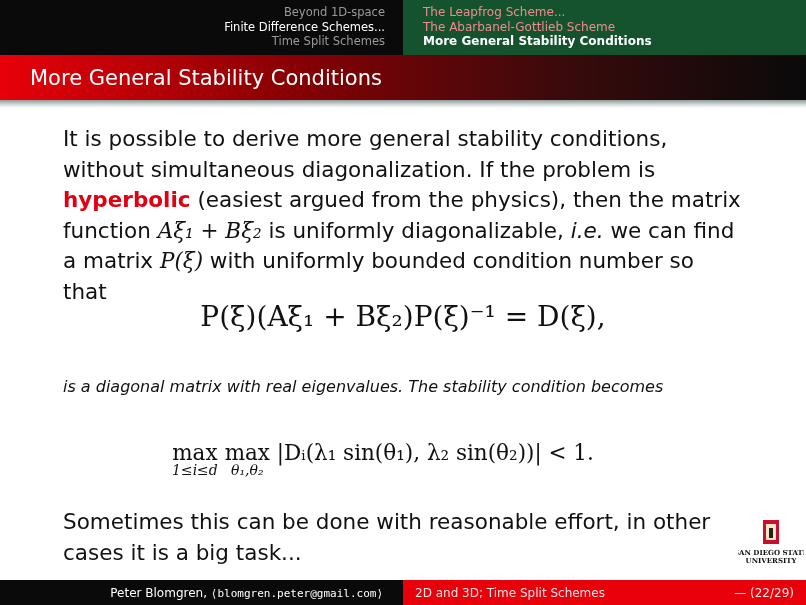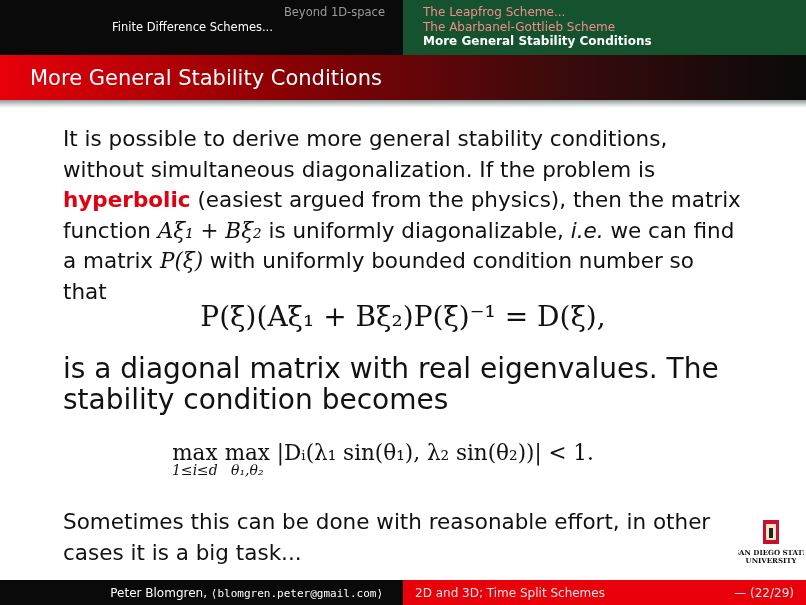--- a/index.html
+++ b/index.html
@@ -4,53 +4,54 @@
 <style>
   html, body { margin:0; padding:0; }
   body { width:806px; height:605px; position:relative; overflow:hidden; background:#fff;
          font-family:"DejaVu Sans", sans-serif; color:#111; }
   .headline { position:absolute; left:0; top:0; width:806px; height:69px; display:flex; }
   .hl-left { width:403px; height:55px; background:#0a0a0a; text-align:right; box-sizing:border-box;
              padding:5px 18px 0 0; font-size:11.5px; line-height:14.5px; }
   .hl-right { width:403px; height:55px; background:#14532d; box-sizing:border-box;
               padding:5px 0 0 20px; font-size:12px; line-height:14.5px; }
   .hl-left .item { color:#9a9a9a; }
-  .hl-left .item.active { color:#ffffff;text-align:center; }
+  .hl-left .item.active { color:#ffffff; }
   .hl-right .item { color:#f38a90; }
   .hl-right .item.active { color:#ffffff; font-weight:bold; }
   .frametitle { position:absolute; left:0; top:55px; width:806px; height:45px;
                 background:linear-gradient(90deg,#e8000a 0%, #8a0004 35%, #3a0a0c 70%, #0a0a0a 100%); }
   .frametitle span { position:absolute; left:30px; top:11px; font-size:21px; color:#fff; }
   .shadow { position:absolute; left:0; top:100px; width:806px; height:8px;
             background:linear-gradient(180deg,#8e9a98 0%, #d8dfde 60%, #ffffff 100%); }
   .body-text { position:absolute; left:63px; top:124px; width:680px; font-size:21.5px; line-height:30.5px; }
   .alert { color:#e00010; font-weight:bold; }
   .math { font-family:"DejaVu Serif", serif; }
   .mi { font-style:italic; }
   .eq1 { position:absolute; left:0; width:806px; top:300px; text-align:center; font-size:28px; }
-  .para2 { position:absolute; left:63px; top:354px; width:680px; font-size:28px; line-height:30.5px; }
+  .para2 { position:absolute; left:63px; top:372px; width:680px; font-size:16px; line-height:30.5px;font-style:italic; }
   .eq2 { position:absolute; left:172px; top:440px; font-size:21.5px; white-space:nowrap; }
   .op { display:inline-block; text-align:center; vertical-align:top; position:relative; }
   .op .sub { display:block; font-size:14px; line-height:14px; margin-top:-2px; }
   .para3 { position:absolute; left:63px; top:507px; width:680px; font-size:21.5px; line-height:30.5px; }
   .logo { position:absolute; left:738px; top:518px; width:66px; height:52px; }
   .footer { position:absolute; left:0; top:580px; width:806px; height:25px; display:flex; font-size:12px;justify-content:space-between; }
   .ft-left { width:403px; background:#0a0a0a; color:#fff; text-align:right; box-sizing:border-box;
              padding:6px 20px 0 0; }
   .ft-left .mono { font-family:"DejaVu Sans Mono", monospace; font-size:11px; }
   .ft-right { width:403px; background:#e8000a; color:#e5e5e5; box-sizing:border-box; padding:6px 12px 0 12px;
               display:flex; justify-content:space-between; }
 </style>
 </head>
 <body>
 
 <div class="headline">
   <div class="hl-left">
     <div class="item">Beyond 1D-space</div>
     <div class="item active">Finite Difference Schemes...</div>
+    <div class="item">Time Split Schemes</div>
   </div>
   <div class="hl-right">
     <div class="item">The Leapfrog Scheme...</div>
     <div class="item">The Abarbanel-Gottlieb Scheme</div>
     <div class="item active">More General Stability Conditions</div>
   </div>
 </div>
 
 <div class="frametitle">
   <span>More General Stability Conditions</span>

